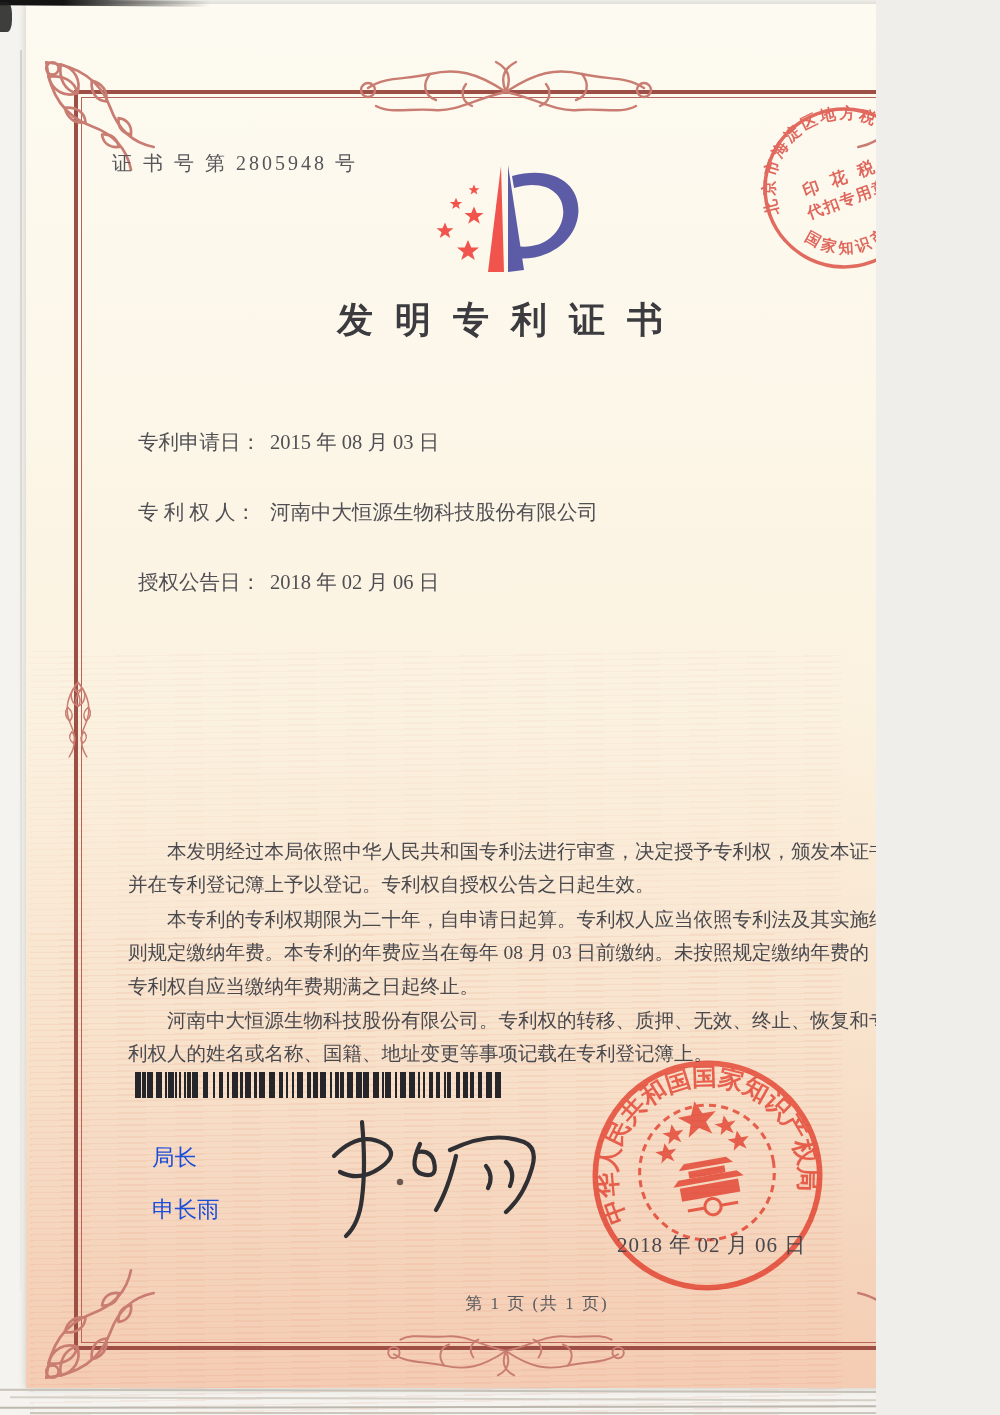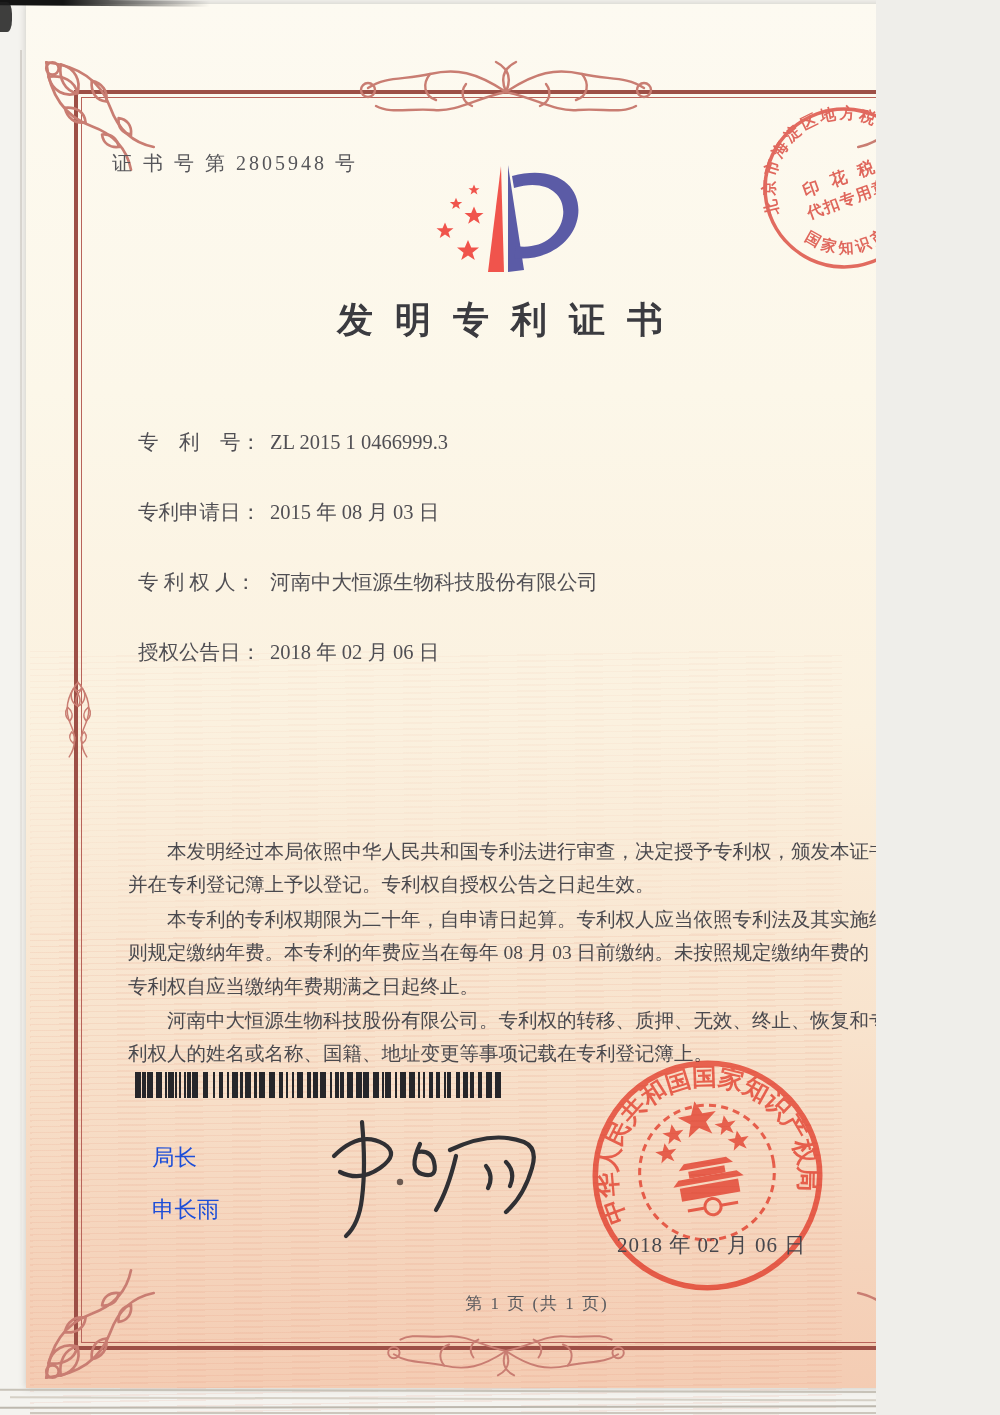--- a/index.html
+++ b/index.html
@@ -153,21 +153,20 @@
     <text font-size="15" font-weight="bold" fill="#dd4f47" letter-spacing="3.5">
       <textPath href="#taxArcB" startOffset="8">国家知识产权局</textPath>
     </text>
     <text x="85" y="80" text-anchor="middle" font-size="16.5" font-weight="bold" fill="#dd4f47" letter-spacing="4">印 花 税</text>
     <text x="85" y="102" text-anchor="middle" font-size="15.5" font-weight="bold" fill="#dd4f47" letter-spacing="1.5">代扣专用章</text>
   </svg>
 
   <div class="abs title">发明专利证书</div>
 
   <div class="abs fields">
-    <div class="frow"><span class="flabel">专　利　号：</span><span>ZL 2015 1 0466999.3</span></div>
     <div class="frow"><span class="flabel">专利申请日：</span><span>2015 年 08 月 03 日</span></div>
     <div class="frow"><span class="flabel">专 利 权 人：</span><span>河南中大恒源生物科技股份有限公司</span></div>
     <div class="frow"><span class="flabel">授权公告日：</span><span>2018 年 02 月 06 日</span></div>
   </div>
 
   <div class="abs bodytxt">
     <p>本发明经过本局依照中华人民共和国专利法进行审查，决定授予专利权，颁发本证书并在专利登记簿上予以登记。专利权自授权公告之日起生效。</p>
     <p>本专利的专利权期限为二十年，自申请日起算。专利权人应当依照专利法及其实施细则规定缴纳年费。本专利的年费应当在每年 08 月 03 日前缴纳。未按照规定缴纳年费的，专利权自应当缴纳年费期满之日起终止。</p>
     <p>河南中大恒源生物科技股份有限公司。专利权的转移、质押、无效、终止、恢复和专利权人的姓名或名称、国籍、地址变更等事项记载在专利登记簿上。</p>
   </div>

